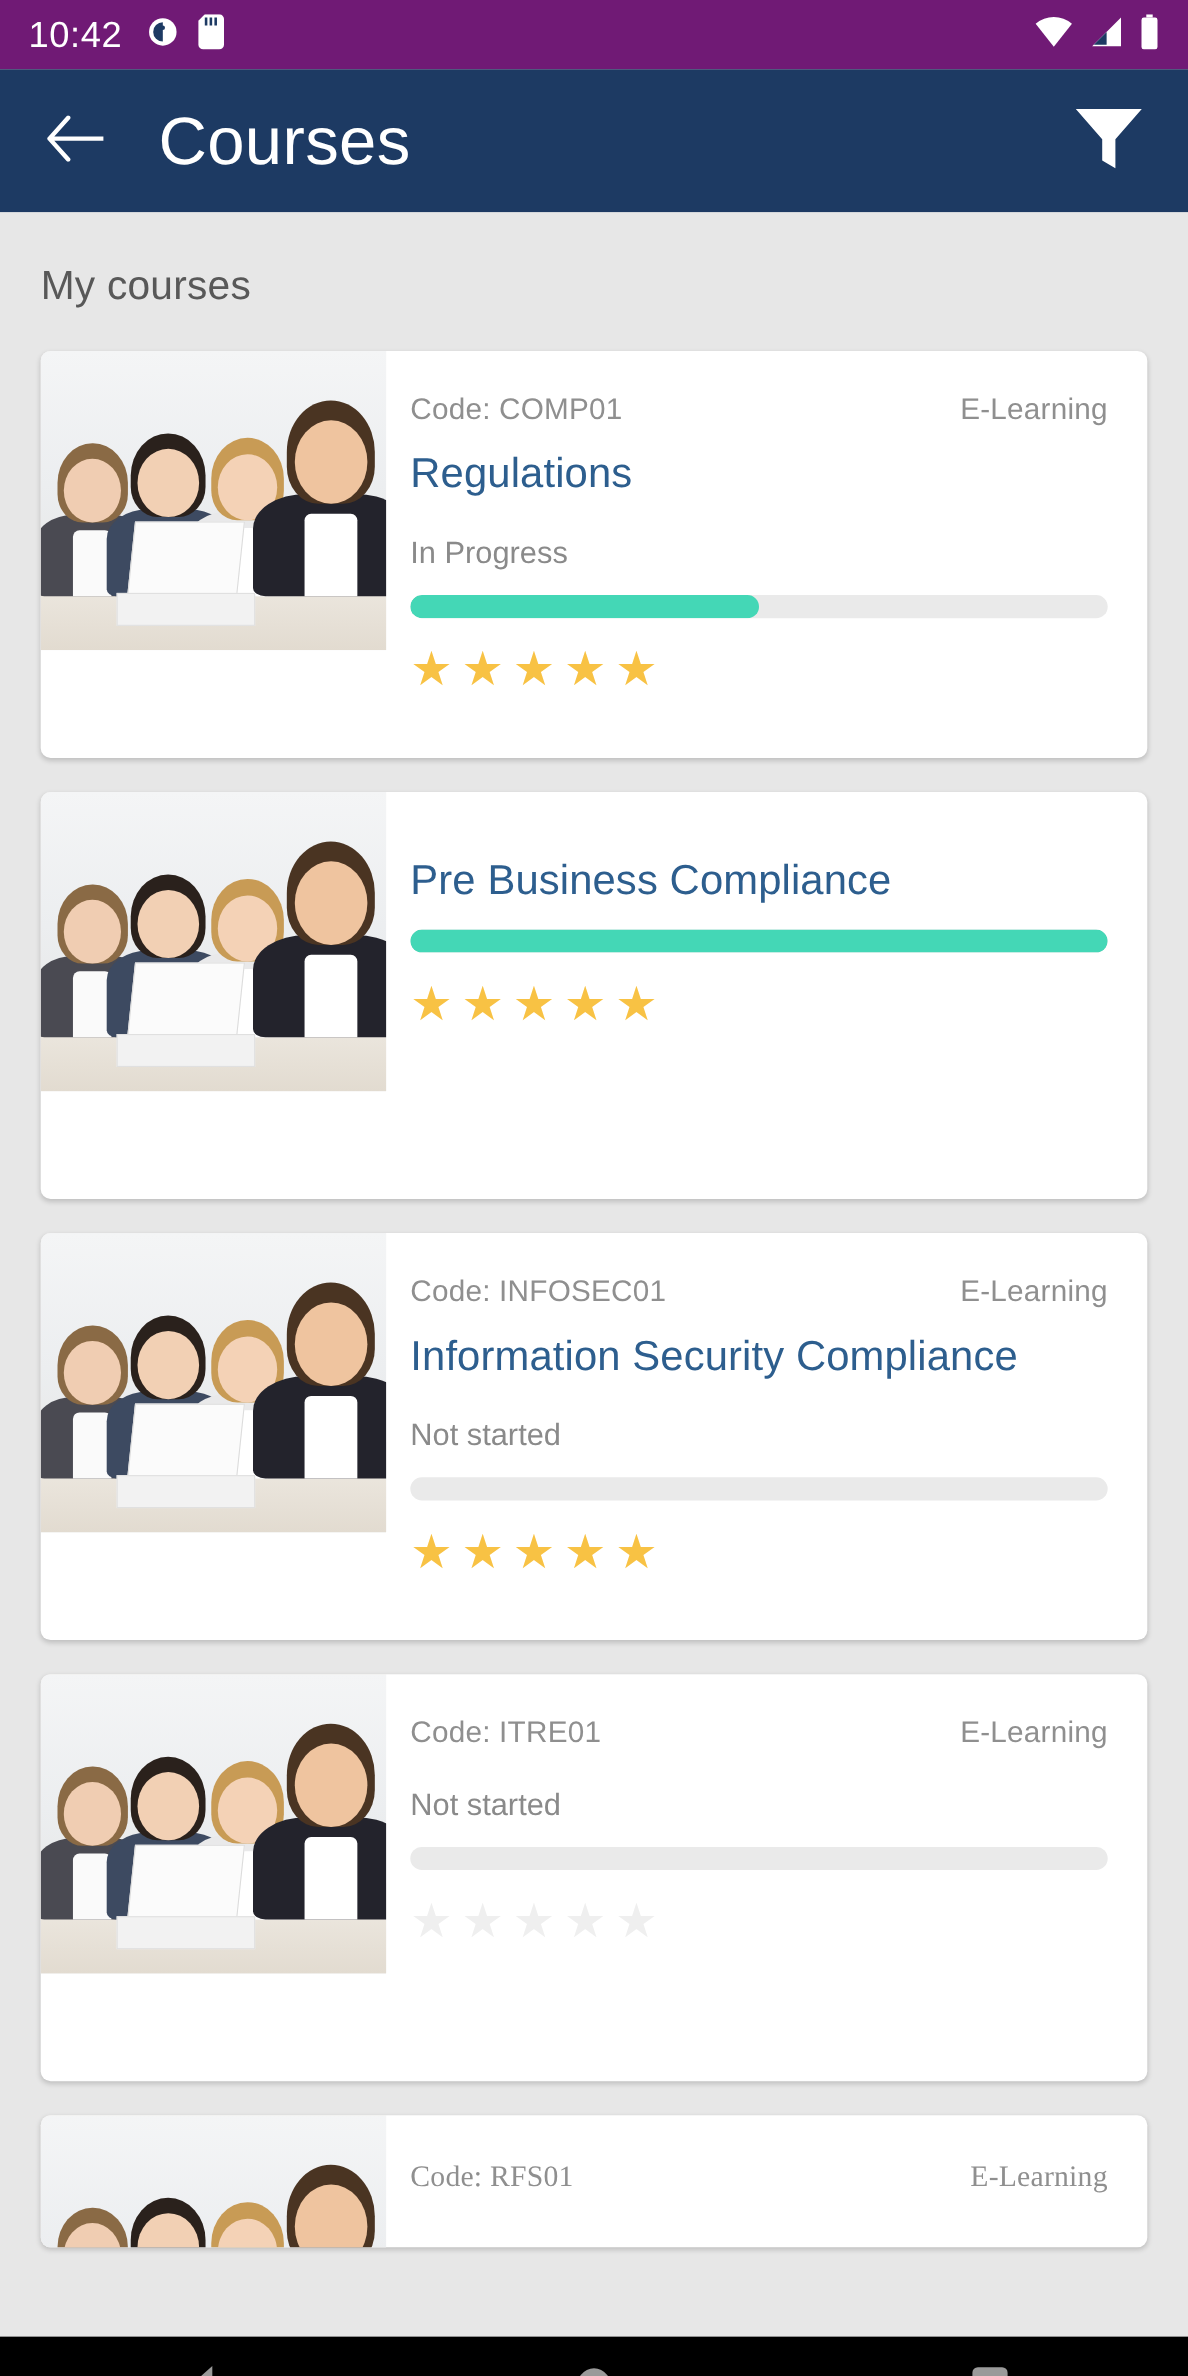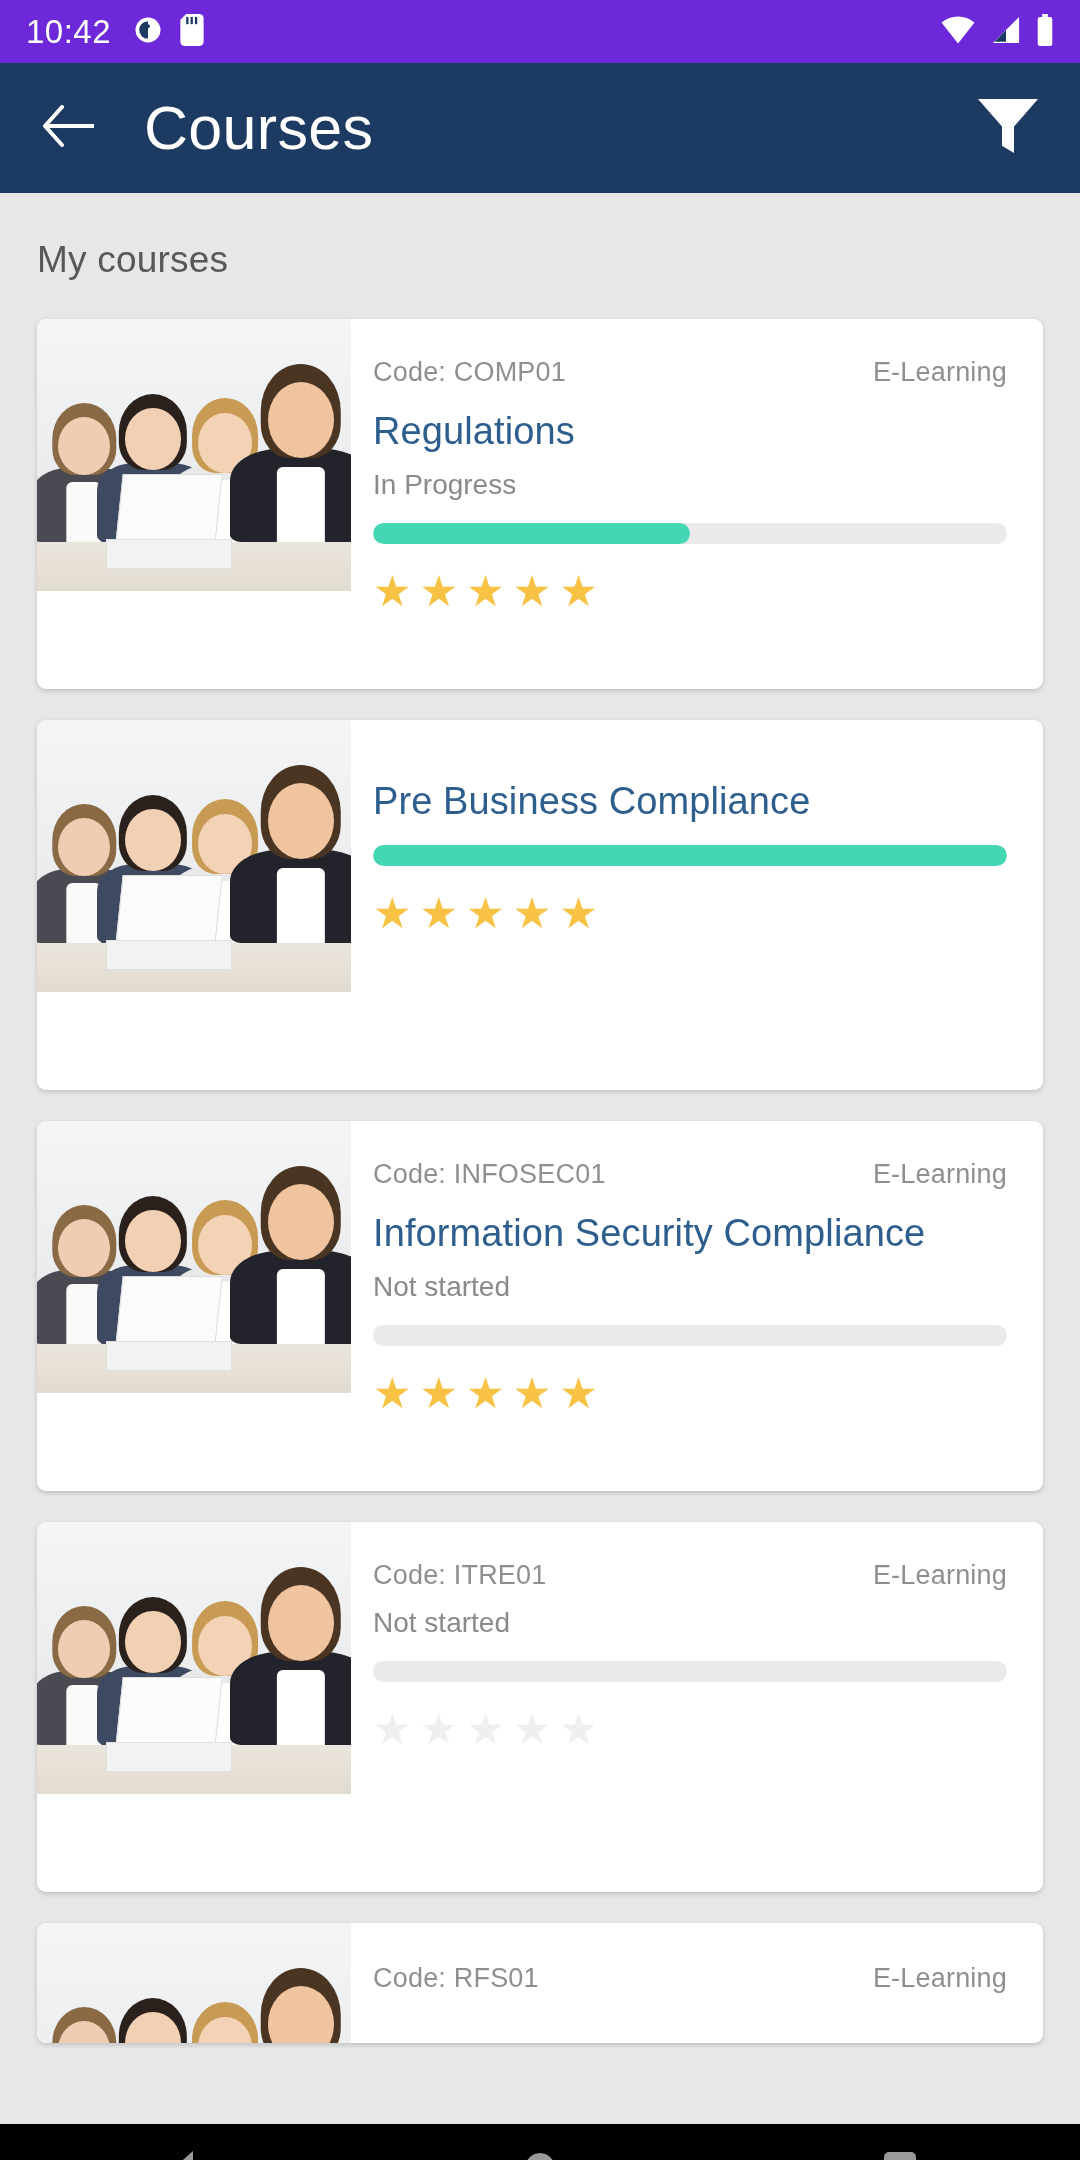--- a/index.html
+++ b/index.html
@@ -4,21 +4,21 @@
 <style>
   * { margin:0; padding:0; box-sizing:border-box; }
   html, body {
     width:1080px; height:2160px;
     font-family:"Liberation Sans", sans-serif;
     background:#e6e6e6; overflow:hidden;
   }
 
   
   .statusbar{
-    height:63px; background:#6d28d9; color:#ffffff;
+    height:63px; background:#701a75; color:#ffffff;
     display:flex; align-items:center; padding:0 26px;
   }
   .sb-time{ font-size:33px; letter-spacing:.5px; font-weight:400; }
   .sb-left-icons{ display:flex; align-items:center; gap:17px; margin-left:22px; }
   .sb-spacer{ flex:1; }
   .sb-right-icons{ display:flex; align-items:center; gap:14px; }
 
   
   .appbar{
     height:130px; background:#1d3a63; color:#ffffff;
@@ -71,31 +71,31 @@
                 border-radius:6px 6px 0 0; }
 
   .card-body{ flex:1; padding:38px 36px 0 22px; position:relative; }
   .row-top{ display:flex; align-items:flex-start; justify-content:space-between; }
   .code{ font-size:27px; color:#8f8f8f; font-weight:400; letter-spacing:.2px; white-space:nowrap; }
   .ctype{ font-size:27px; color:#8f8f8f; font-weight:400; letter-spacing:.2px; white-space:nowrap; }
   .title{
     font-size:38px; color:#2d5e8e; font-weight:400;
     margin-top:22px; letter-spacing:.1px; white-space:nowrap;
   }
-  .status{ font-size:28px; color:#8a8a8a; margin-top:16px; font-weight:400; }
+  .status{ font-size:28px; color:#8a8a8a; margin-top:34px; font-weight:400; }
   .pbar-track{
     margin-top:22px; height:21px; border-radius:11px;
     background:#eaeaea; overflow:hidden; width:100%;
   }
   .pbar-fill{ height:100%; border-radius:11px; background:#44d7b6; }
   .stars{ margin-top:26px; display:flex; gap:8px; }
   .star{ font-size:43px; line-height:43px; }
 
   
-  .card.partial{ height:120px; margin-bottom:0; }
+  .card.partial{ height:120px; margin-bottom:0;font-family:Liberation Serif, serif; }
   .card.partial .card-body{ padding-top:40px; }
 
   
   .navbar{
     height:100px; background:#000000;
     display:flex; align-items:center; justify-content:space-around;
   }
   .nav-item{ width:120px; height:100px; display:flex; align-items:center; justify-content:center; cursor:pointer; }
   .nav-back{ width:0;height:0;border-top:23px solid transparent;border-bottom:23px solid transparent;border-right:26px solid #9a9a9a; }
   .nav-home{ width:34px;height:42px;border-radius:50%;background:#9a9a9a; }

